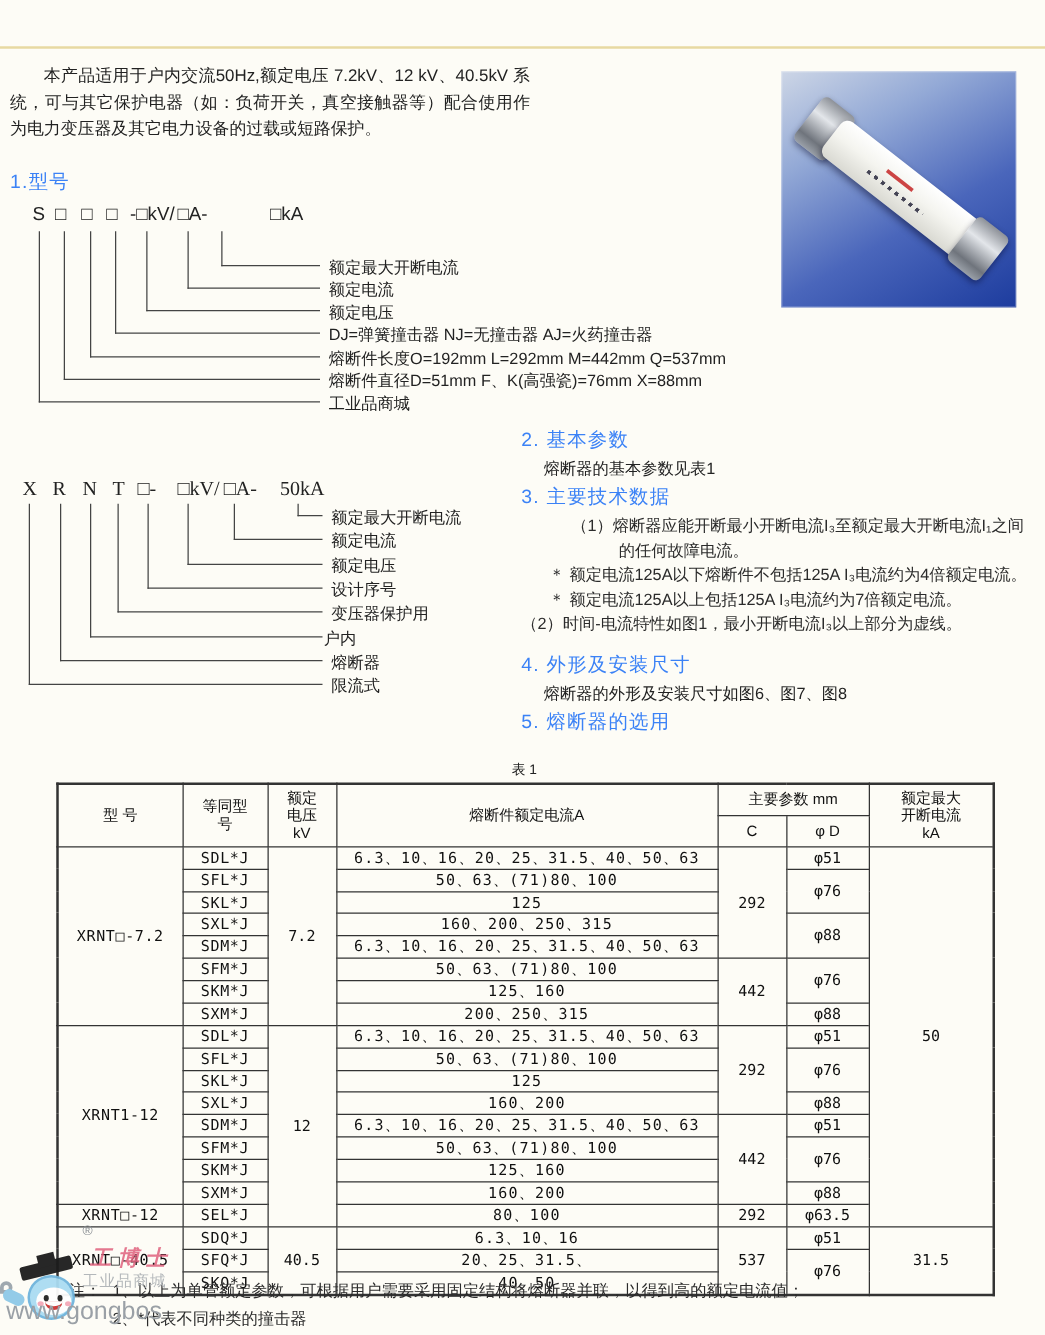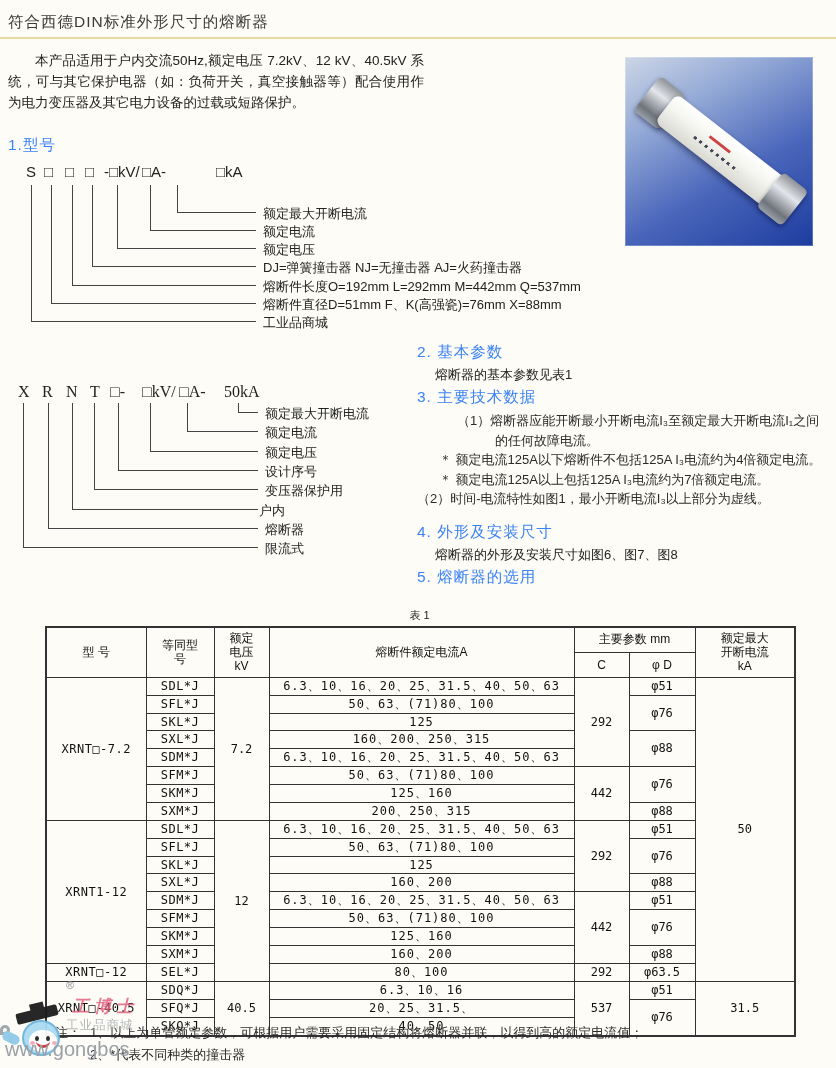--- a/index.html
+++ b/index.html
@@ -73,21 +73,20 @@
   .m-cheek{position:absolute;top:11px;width:5px;height:4px;border-radius:50%;background:#f4a8b8;}
   .m-cheek.l{left:1px;} .m-cheek.r{left:23px;}
   .m-arm{position:absolute;left:2px;top:30px;width:18px;height:10px;background:#8ec9e8;border-radius:5px;transform:rotate(25deg);}
   .m-tool{position:absolute;left:0px;top:22px;width:10px;height:10px;border:3px solid #9aa4ac;border-radius:50% 50% 50% 0;}
 </style>
 </head>
 <body>
 
 <div id="page" data-interactable="false">
 
-  <div class="title" data-interactable="false">符合西德DIN标准外形尺寸的熔断器</div>
   <div class="title-rule" data-interactable="false"></div>
 
   <div class="intro" data-interactable="false">本产品适用于户内交流50Hz,额定电压 7.2kV、12 kV、40.5kV 系统，可与其它保护电器（如：负荷开关，真空接触器等）配合使用作为电力变压器及其它电力设备的过载或短路保护。</div>
 
   <div class="photo" data-interactable="false">
     <div class="fuse" data-interactable="false">
       <div class="fuse-cap l" data-interactable="false"></div>
       <div class="fuse-body" data-interactable="false">
         <div class="fuse-stripe" data-interactable="false"></div>
         <div class="fuse-dots" data-interactable="false"></div>

